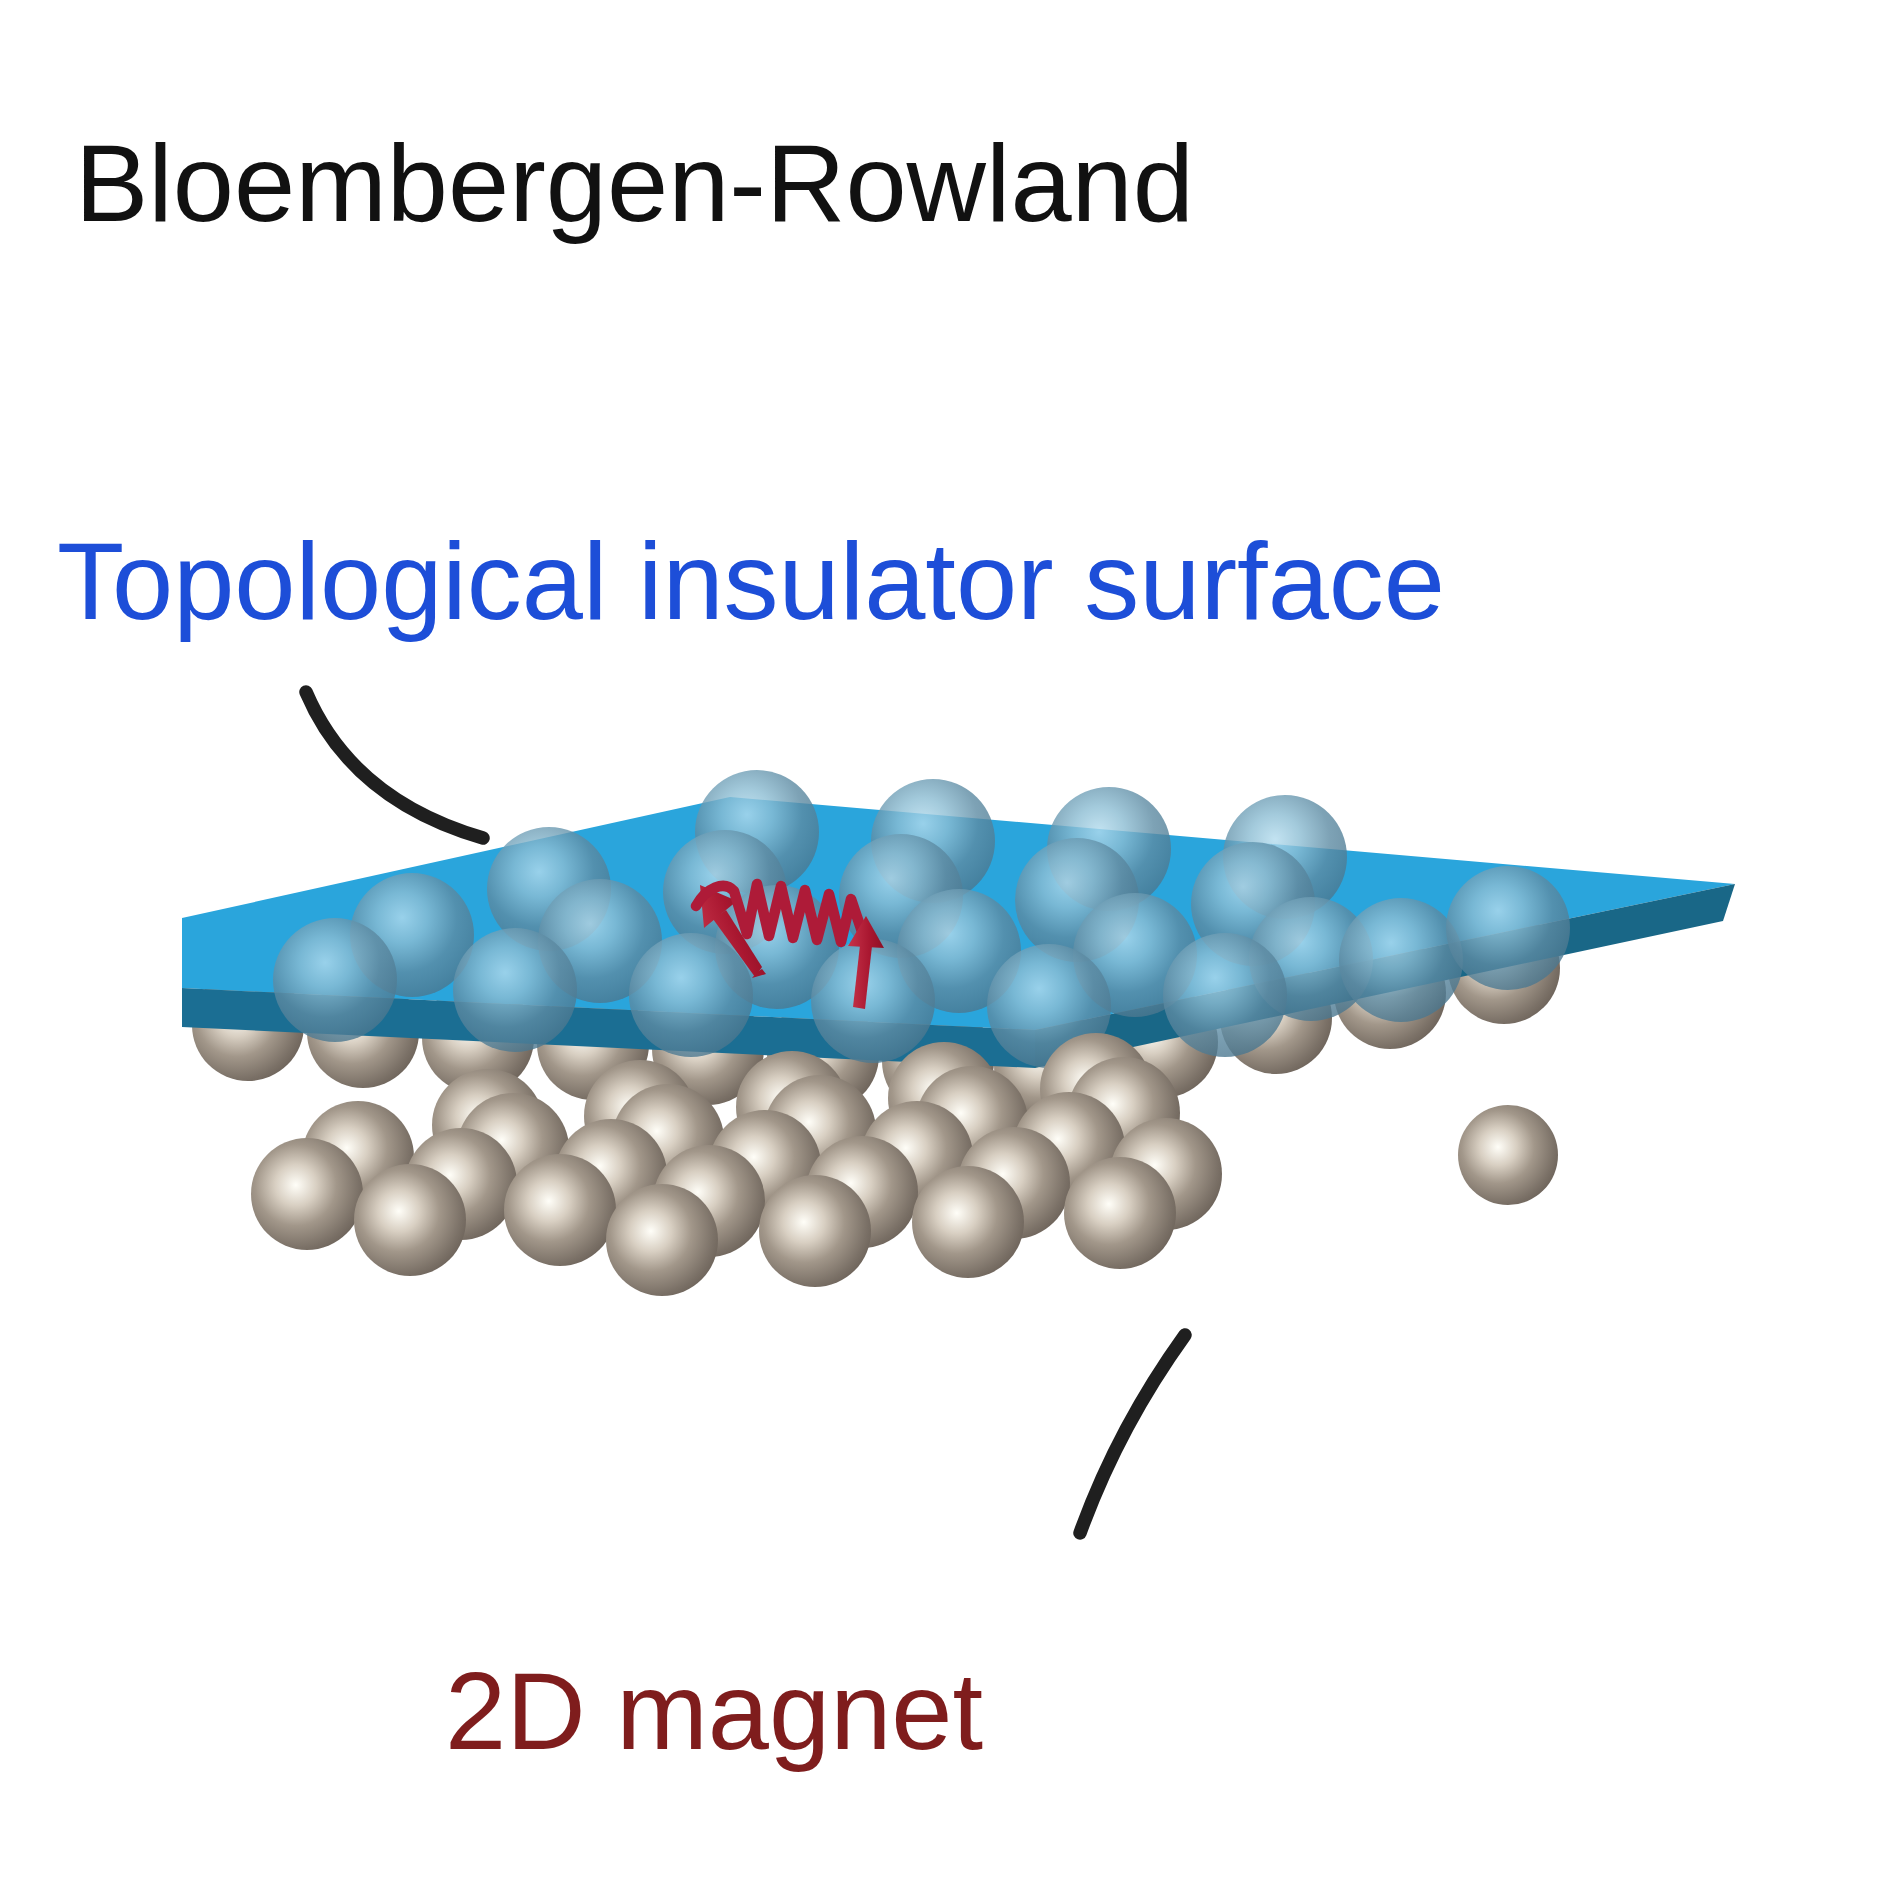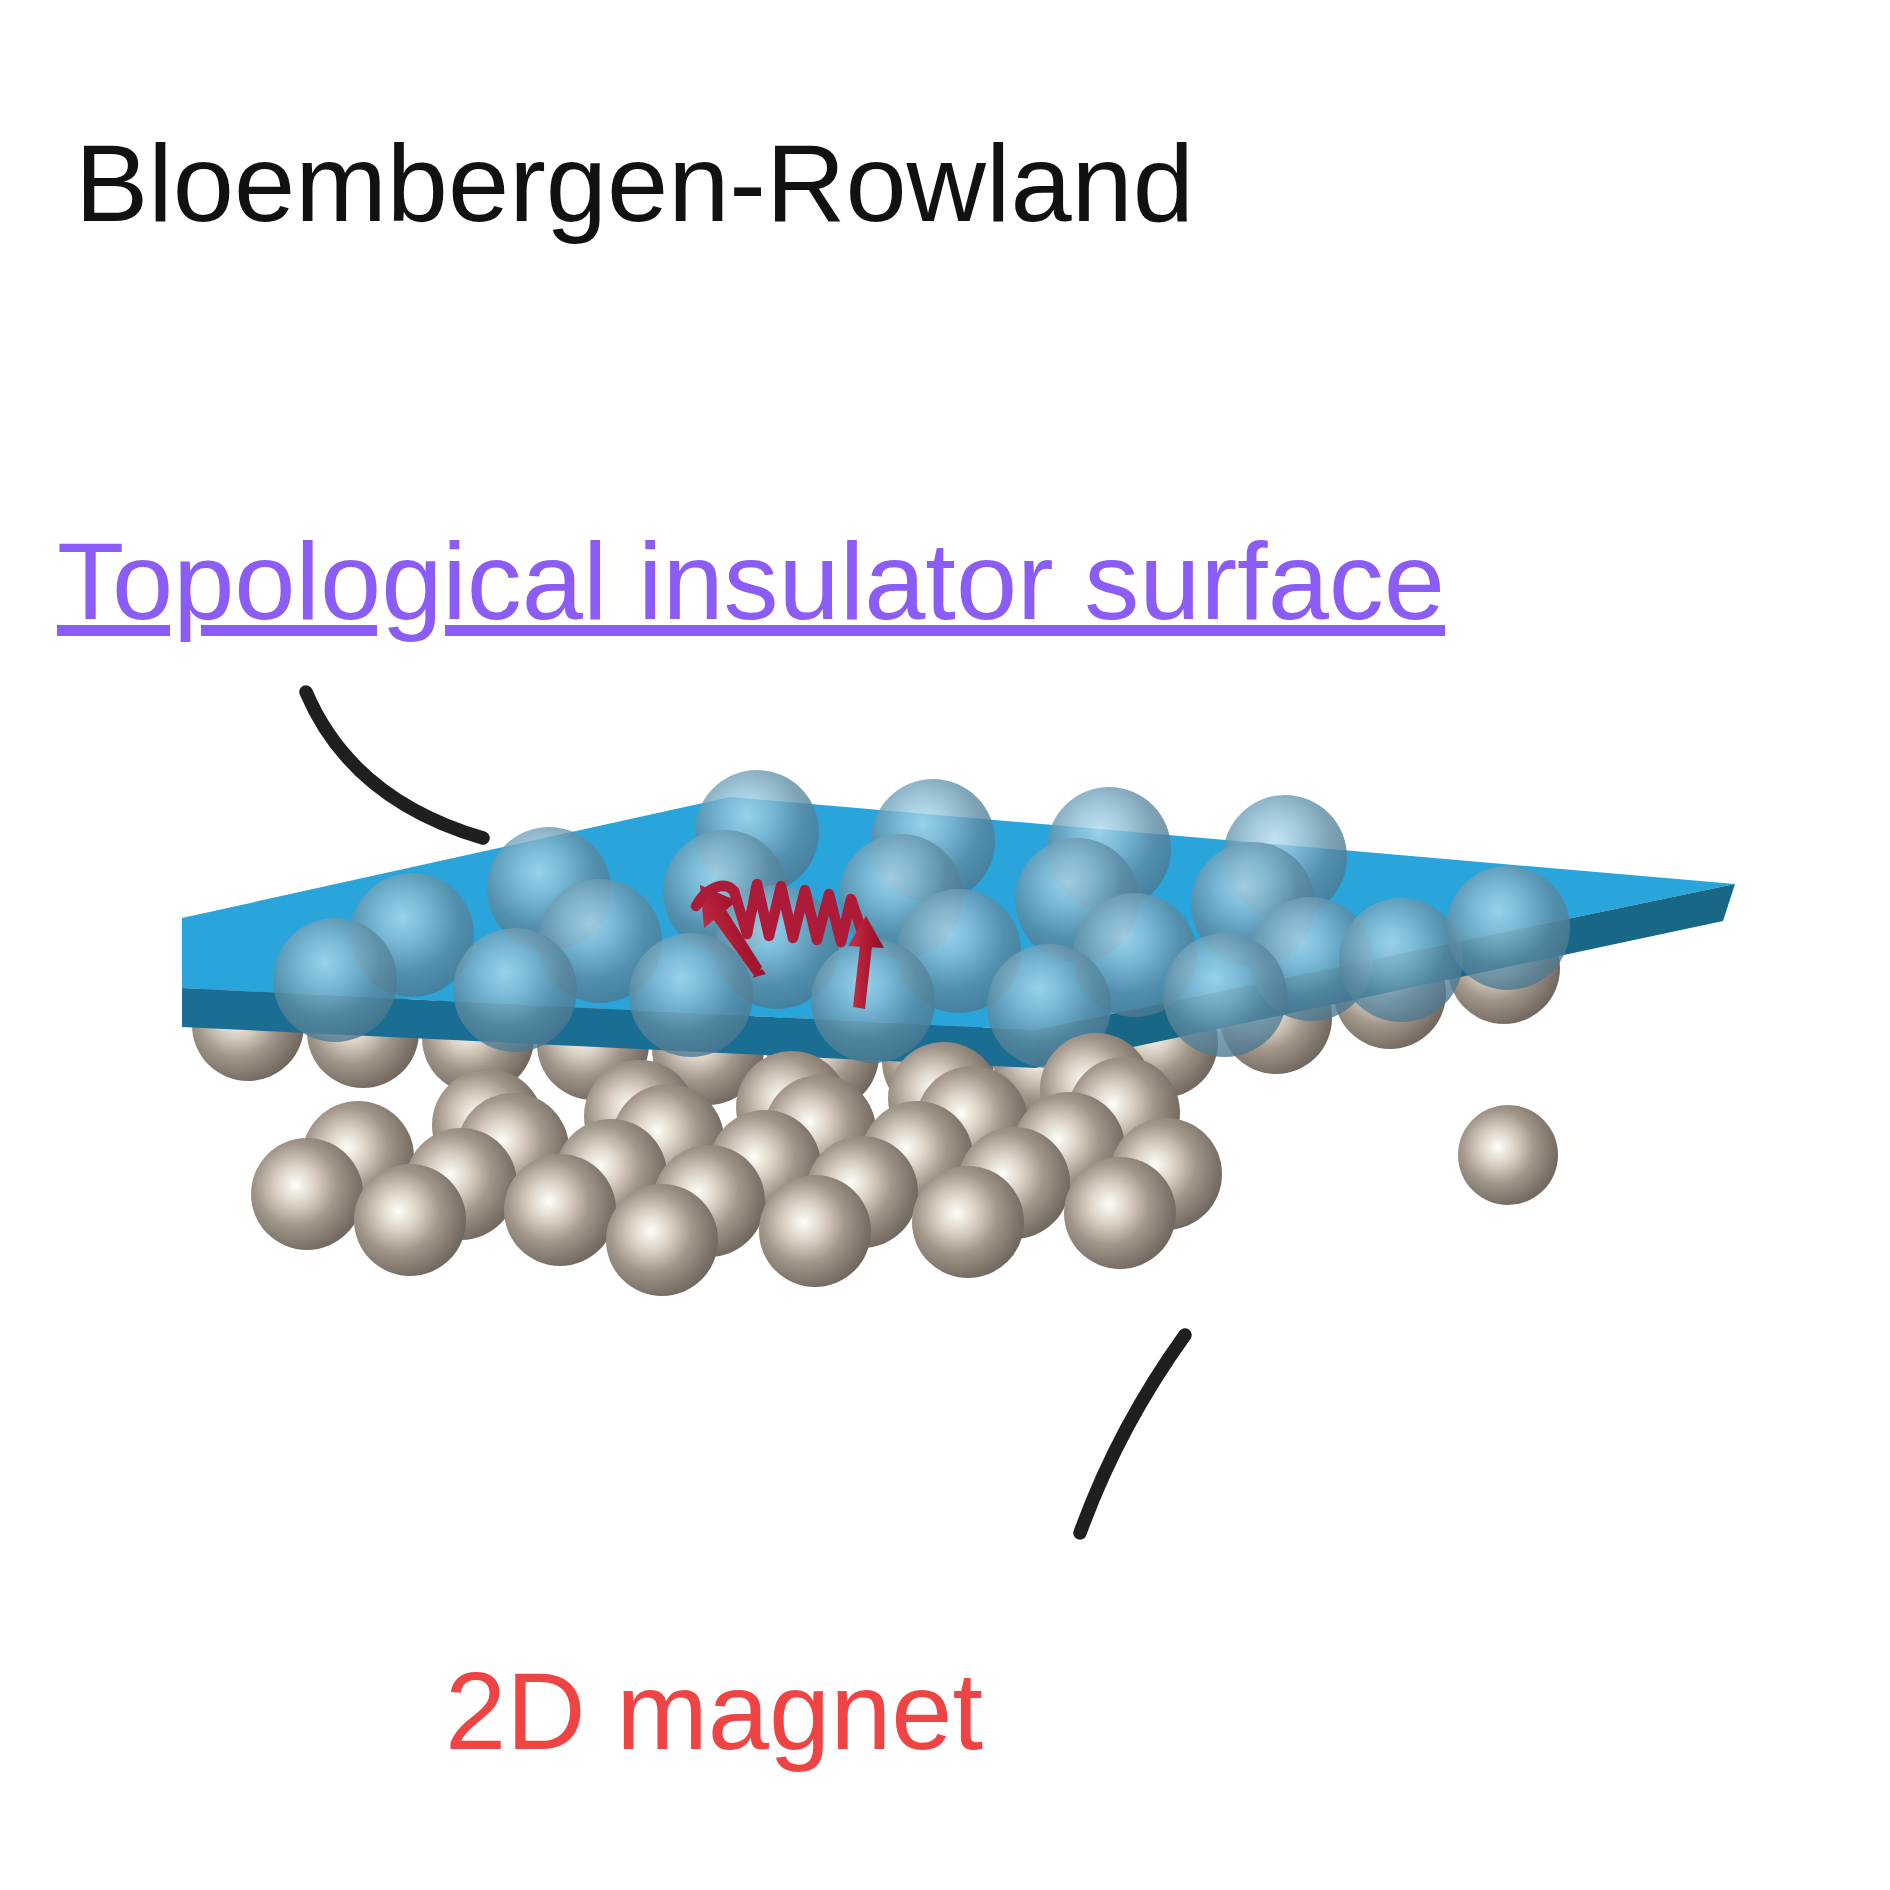--- a/index.html
+++ b/index.html
@@ -138,16 +138,16 @@
         <circle cx="1508" cy="1155" r="50" fill="url(#gGray)"></circle>
       </g>
 
     <path id="ptr-ti" d="M306,692 Q352,800 483,838" fill="none" stroke-width="13.5" stroke-linecap="round" stroke="#1f1f1f"></path>
     <path id="ptr-mag" d="M1185,1335 Q1118,1428 1080,1533" fill="none" stroke-width="13.5" stroke-linecap="round" stroke="#1f1f1f"></path>
   </svg>
 
   <div class="lbl" id="title" style="color: rgb(17, 17, 17);"><span>Bloembergen-Rowland</span><br>
 </div>
 
-  <div class="lbl" id="ti-label" style="color: #8b5cf6; text-decoration: underline;">Topological insulator surface</div>
+  <div class="lbl" id="ti-label" style="color: #1d4ed8;">Topological insulator surface</div>
 
-  <div class="lbl" id="magnet-label" style="color: #ef4444;">2D magnet</div>
+  <div class="lbl" id="magnet-label" style="color: #7f1d1d;">2D magnet</div>
 </div>
 
 </body></html>

